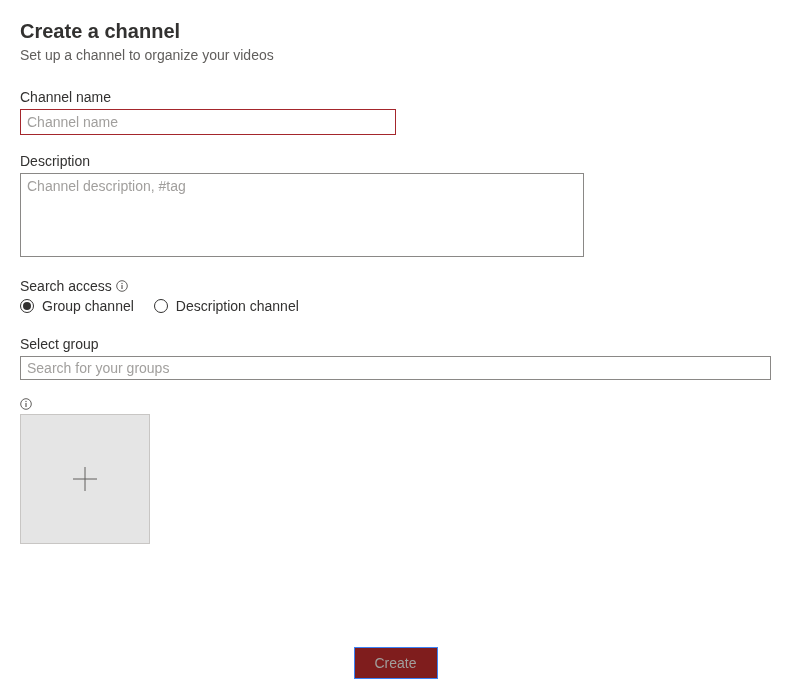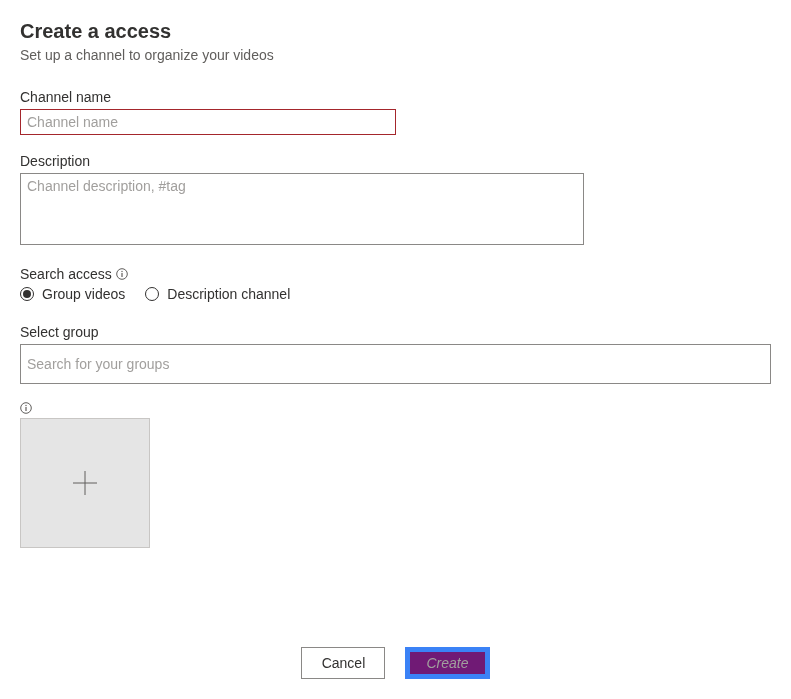--- a/index.html
+++ b/index.html
@@ -45,21 +45,21 @@
       font-size: 14px;
       font-family: inherit;
       color: #323130;
       margin-bottom: 18px;
     }
     .channel-name-input::placeholder {
       color: #a19f9d;
     }
     .description-input {
       width: 564px;
-      height: 72px;
+      height: 84px;
       padding: 4px 6px;
       border: 1px solid #8a8886;
       outline: none;
       font-size: 14px;
       font-family: inherit;
       color: #323130;
       resize: none;
       margin-bottom: 18px;
     }
     .description-input::placeholder {
@@ -100,21 +100,21 @@
       height: 8px;
       background: #323130;
       border-radius: 50%;
     }
     .radio-label {
       font-size: 14px;
       color: #323130;
     }
     .group-search-input {
       width: 751px;
-      height: 40px;
+      height: 24px;
       padding: 2px 6px;
       border: 1px solid #8a8886;
       outline: none;
       font-size: 14px;
       font-family: inherit;
       color: #323130;
       margin-bottom: 18px;
     }
     .group-search-input::placeholder {
       color: #a19f9d;
@@ -148,33 +148,32 @@
       height: 32px;
       padding: 0 16px;
       font-size: 14px;
       font-family: inherit;
       border: 1px solid #8a8886;
       background: #ffffff;
       cursor: pointer;
       color: #323130;
     }
     .btn-primary-disabled {
-      background: #701a75;
-      color: #a19f9d;
-      border: 5px solid #3b82f6;
+      background: #7f1d1d;
+      color: #a19f9d;
+      border: 1px solid #3b82f6;
       cursor: default;
-      font-style: italic;
     }
   </style>
 </head>
 <body>
 
 
 
-<h1 class="page-title">Create a access</h1>
+<h1 class="page-title">Create a channel</h1>
 <p class="page-subtitle">Set up a channel to organize your videos</p>
 
 <div class="field-label">Channel name</div>
 <input type="text" class="channel-name-input" placeholder="Channel name" style="">
 
 <div class="field-label">Description</div>
 <textarea class="description-input" placeholder="Channel description, #tag" style=""></textarea>
 
 <div class="field-label">
   <span>Search access</span>
@@ -182,21 +181,21 @@
     <svg viewBox="0 0 12 12" width="12" height="12">
       <circle cx="6" cy="6" r="5.3" fill="none" stroke="#605e5c" stroke-width="1"></circle>
       <circle cx="6" cy="3.5" r="0.7" fill="#605e5c"></circle>
       <rect x="5.4" y="5" width="1.2" height="4" fill="#605e5c"></rect>
     </svg>
   </span>
 </div>
 <div class="radio-row">
   <div class="radio-option">
     <span class="radio-circle selected"></span>
-    <span class="radio-label">Group videos</span>
+    <span class="radio-label">Group channel</span>
   </div>
   <div class="radio-option">
     <span class="radio-circle"></span>
     <span class="radio-label">Description channel</span>
   </div>
 </div>
 
 <div class="field-label">Select group</div>
 <input type="text" class="group-search-input" placeholder="Search for your groups" style="">
 
@@ -212,18 +211,17 @@
 <div class="image-upload-box">
   <span class="plus-icon">
     <svg viewBox="0 0 28 28" width="28" height="28">
       <line x1="14" y1="2" x2="14" y2="26" stroke="#605e5c" stroke-width="1"></line>
       <line x1="2" y1="14" x2="26" y2="14" stroke="#605e5c" stroke-width="1"></line>
     </svg>
   </span>
 </div>
 
 <div class="footer-buttons">
-  <button class="btn">Cancel</button>
   <button class="btn btn-primary-disabled">Create</button>
 </div>
 
 
 
 
 </body></html>

